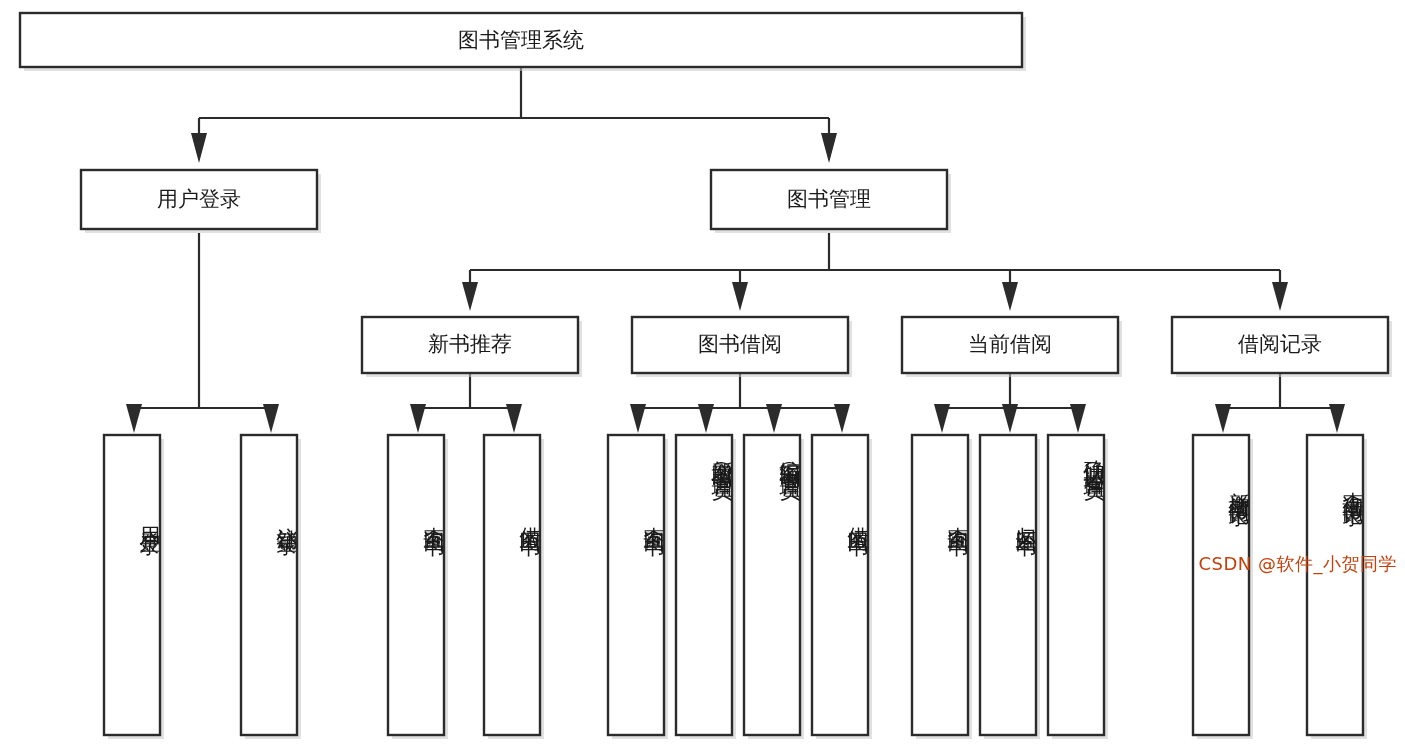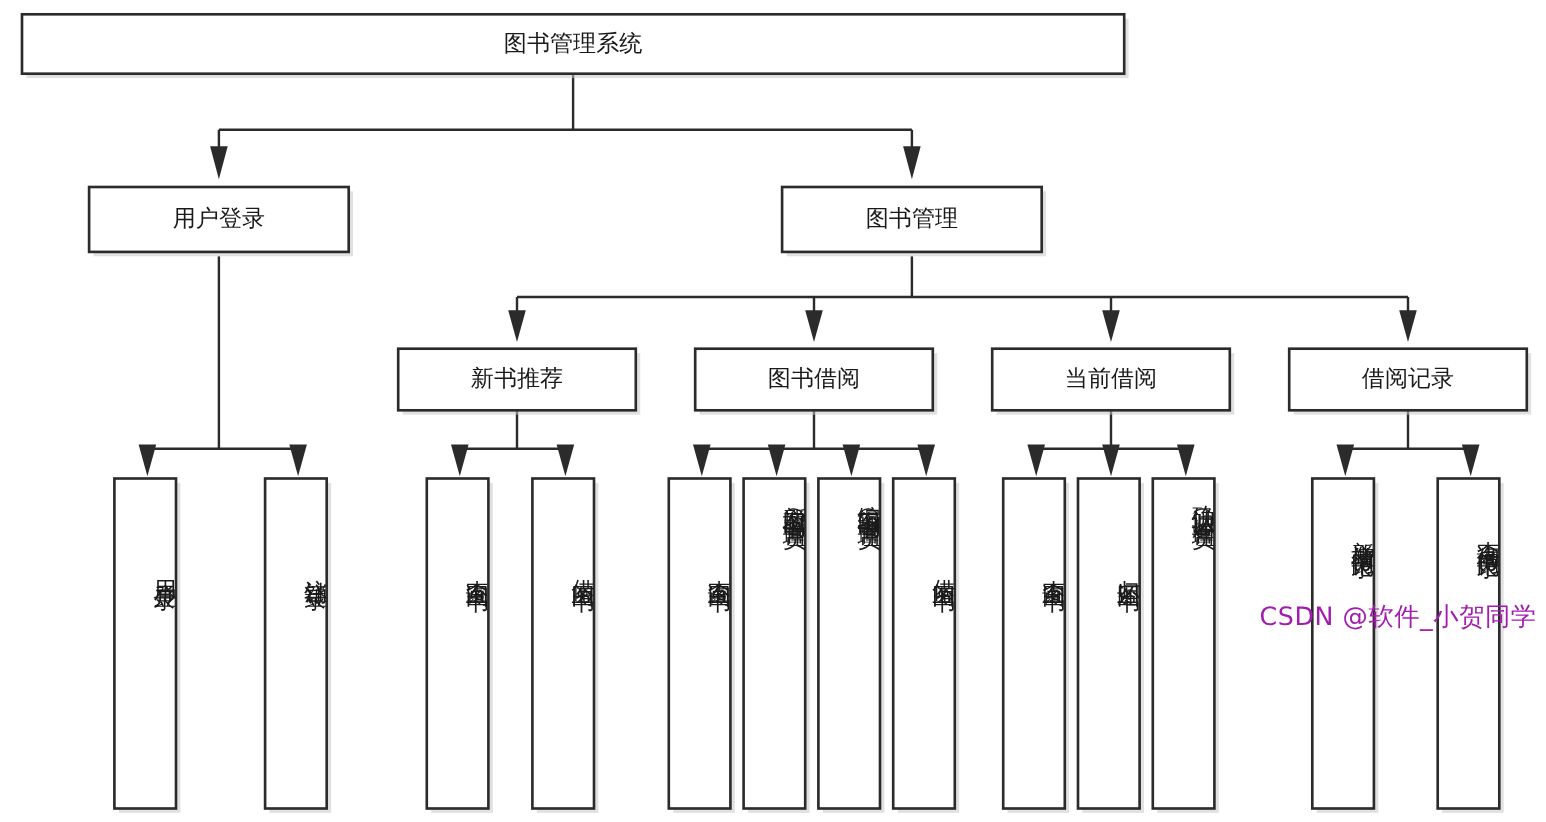--- a/index.html
+++ b/index.html
@@ -46,22 +46,22 @@
     color:#1a1a1a;
     text-align:center;
     white-space:nowrap;
     pointer-events:none;
   }
   .watermark{
     position:absolute;
     right:8px;
     bottom:4px;
     font-family:"DejaVu Sans","Liberation Sans",sans-serif;
-    font-size:23px;
-    color:#a21caf;
+    font-size:18px;
+    color:#c2410c;
     letter-spacing:.5px;
     white-space:nowrap;
   }
 </style>
 </head>
 <body>
 
 <div id="chart-root">
 
   <svg id="diagram" viewBox="0 0 1405 747">

